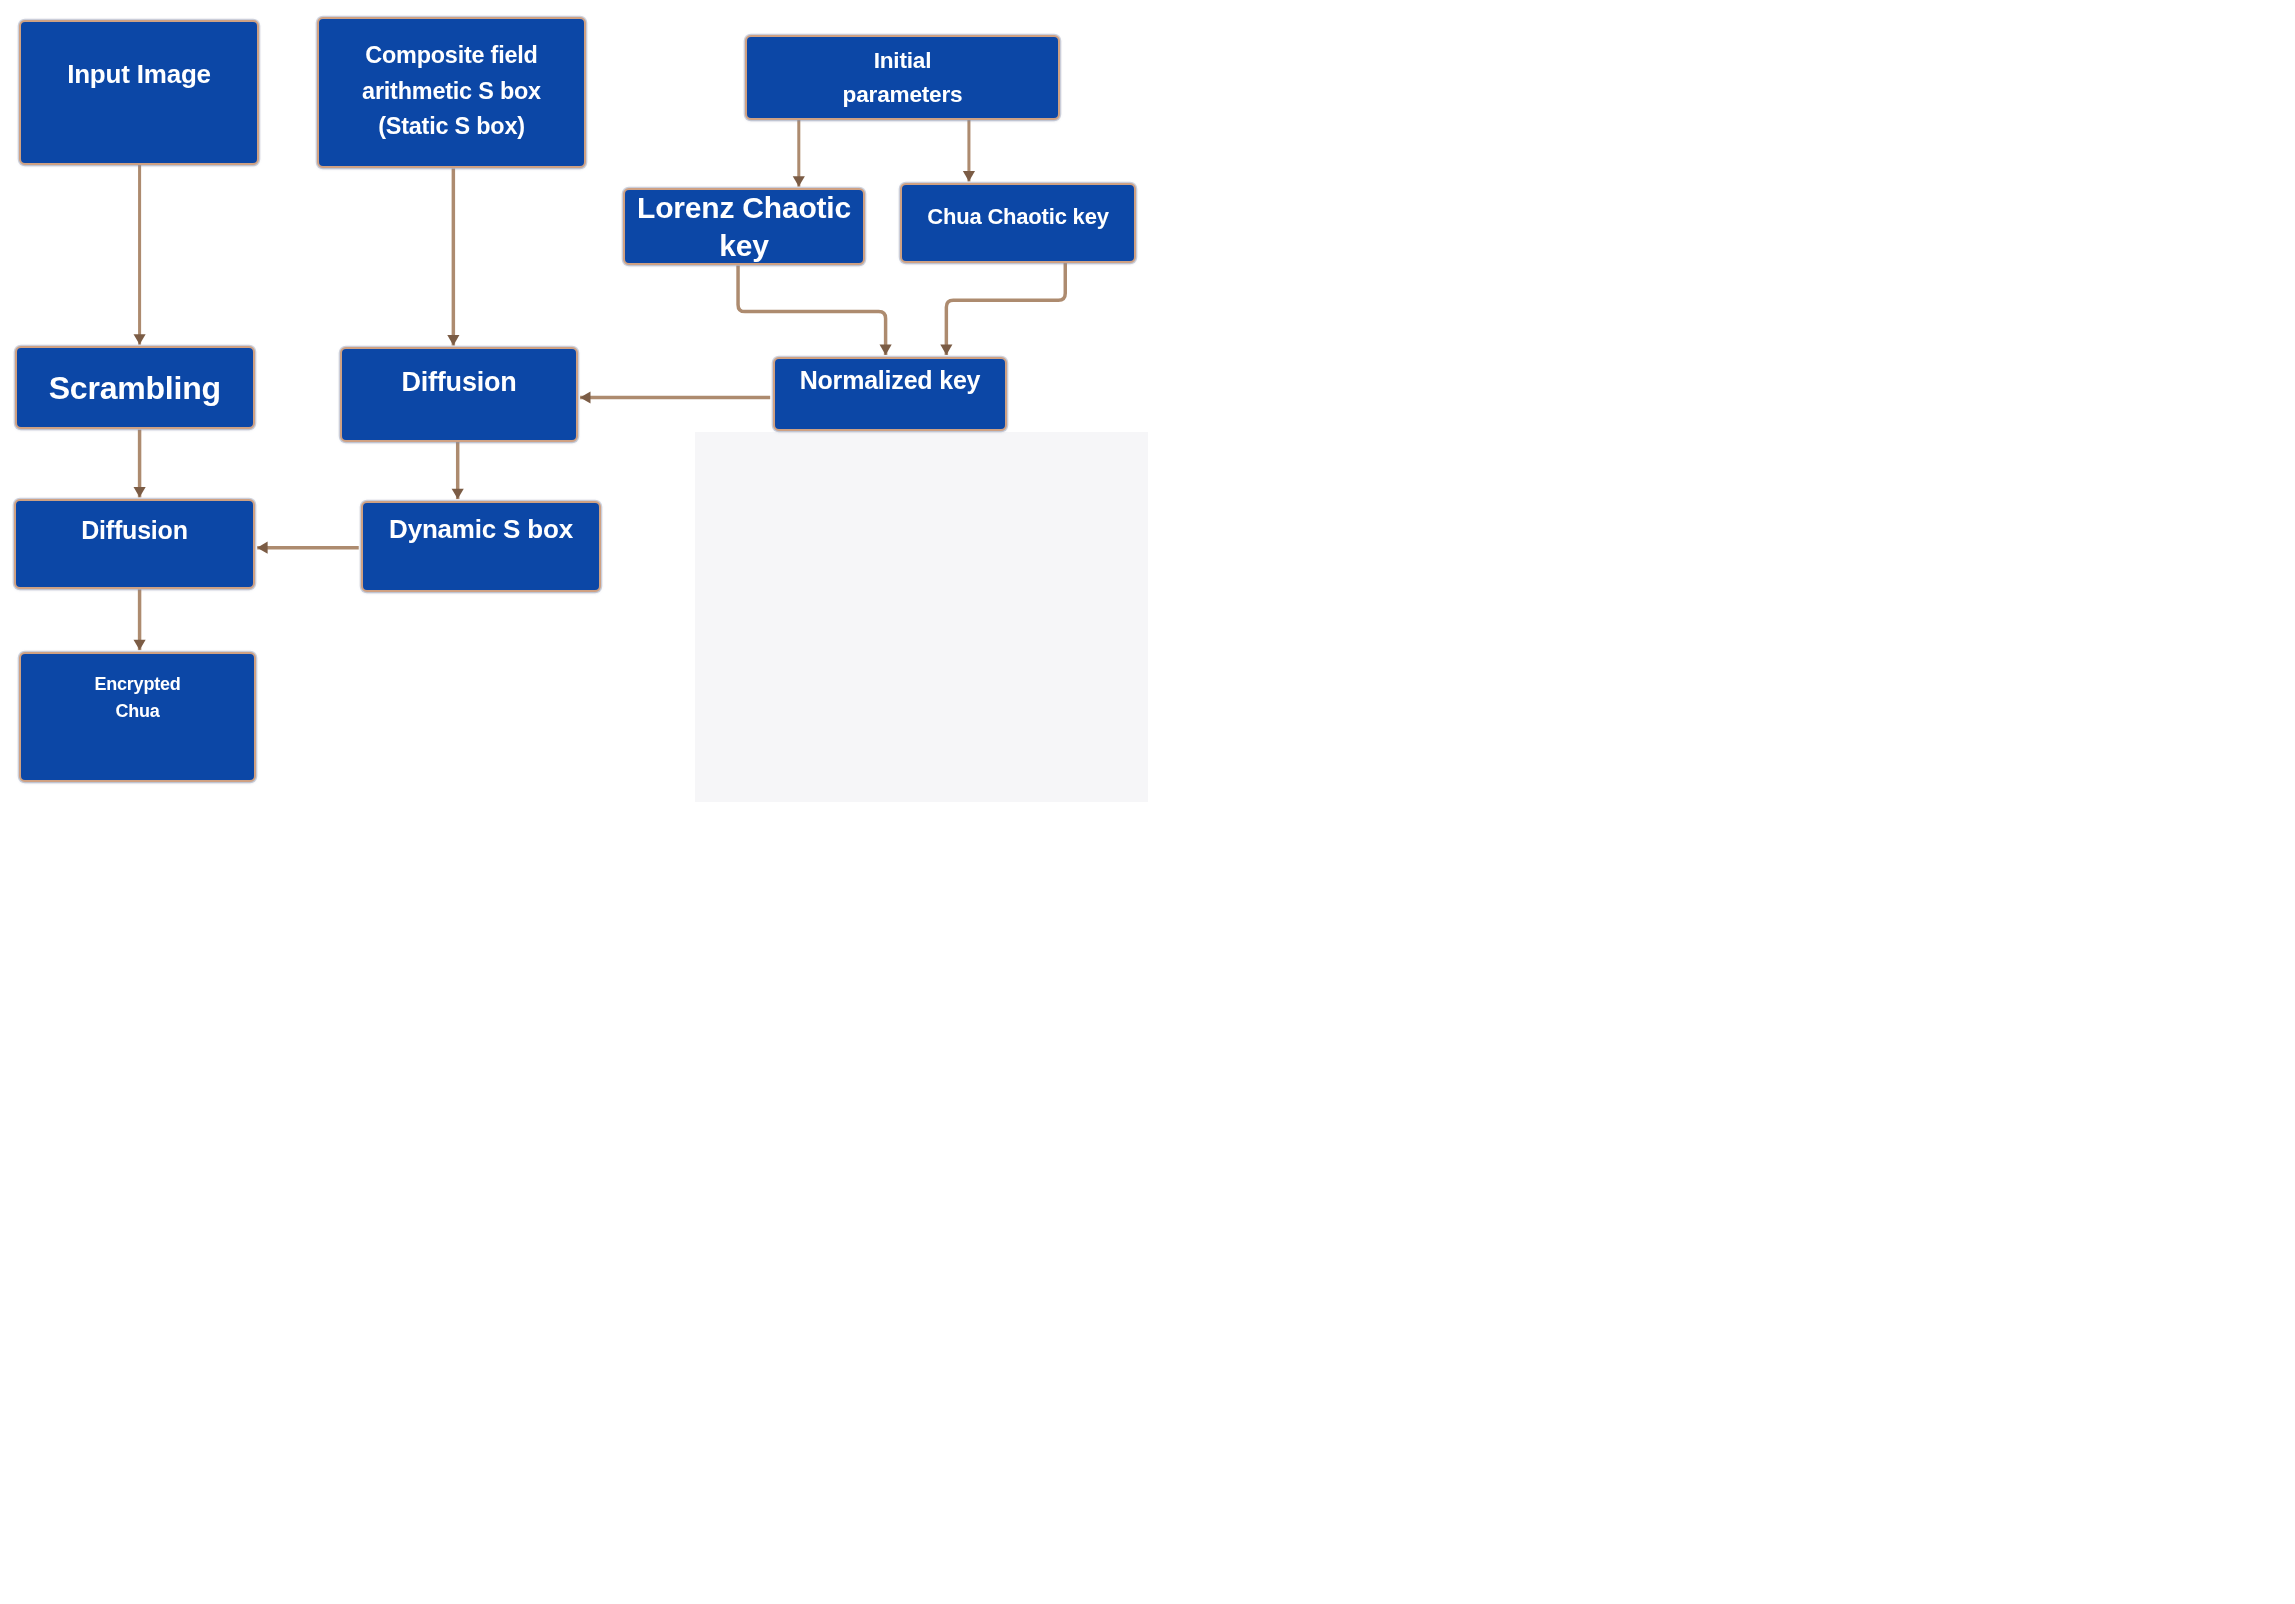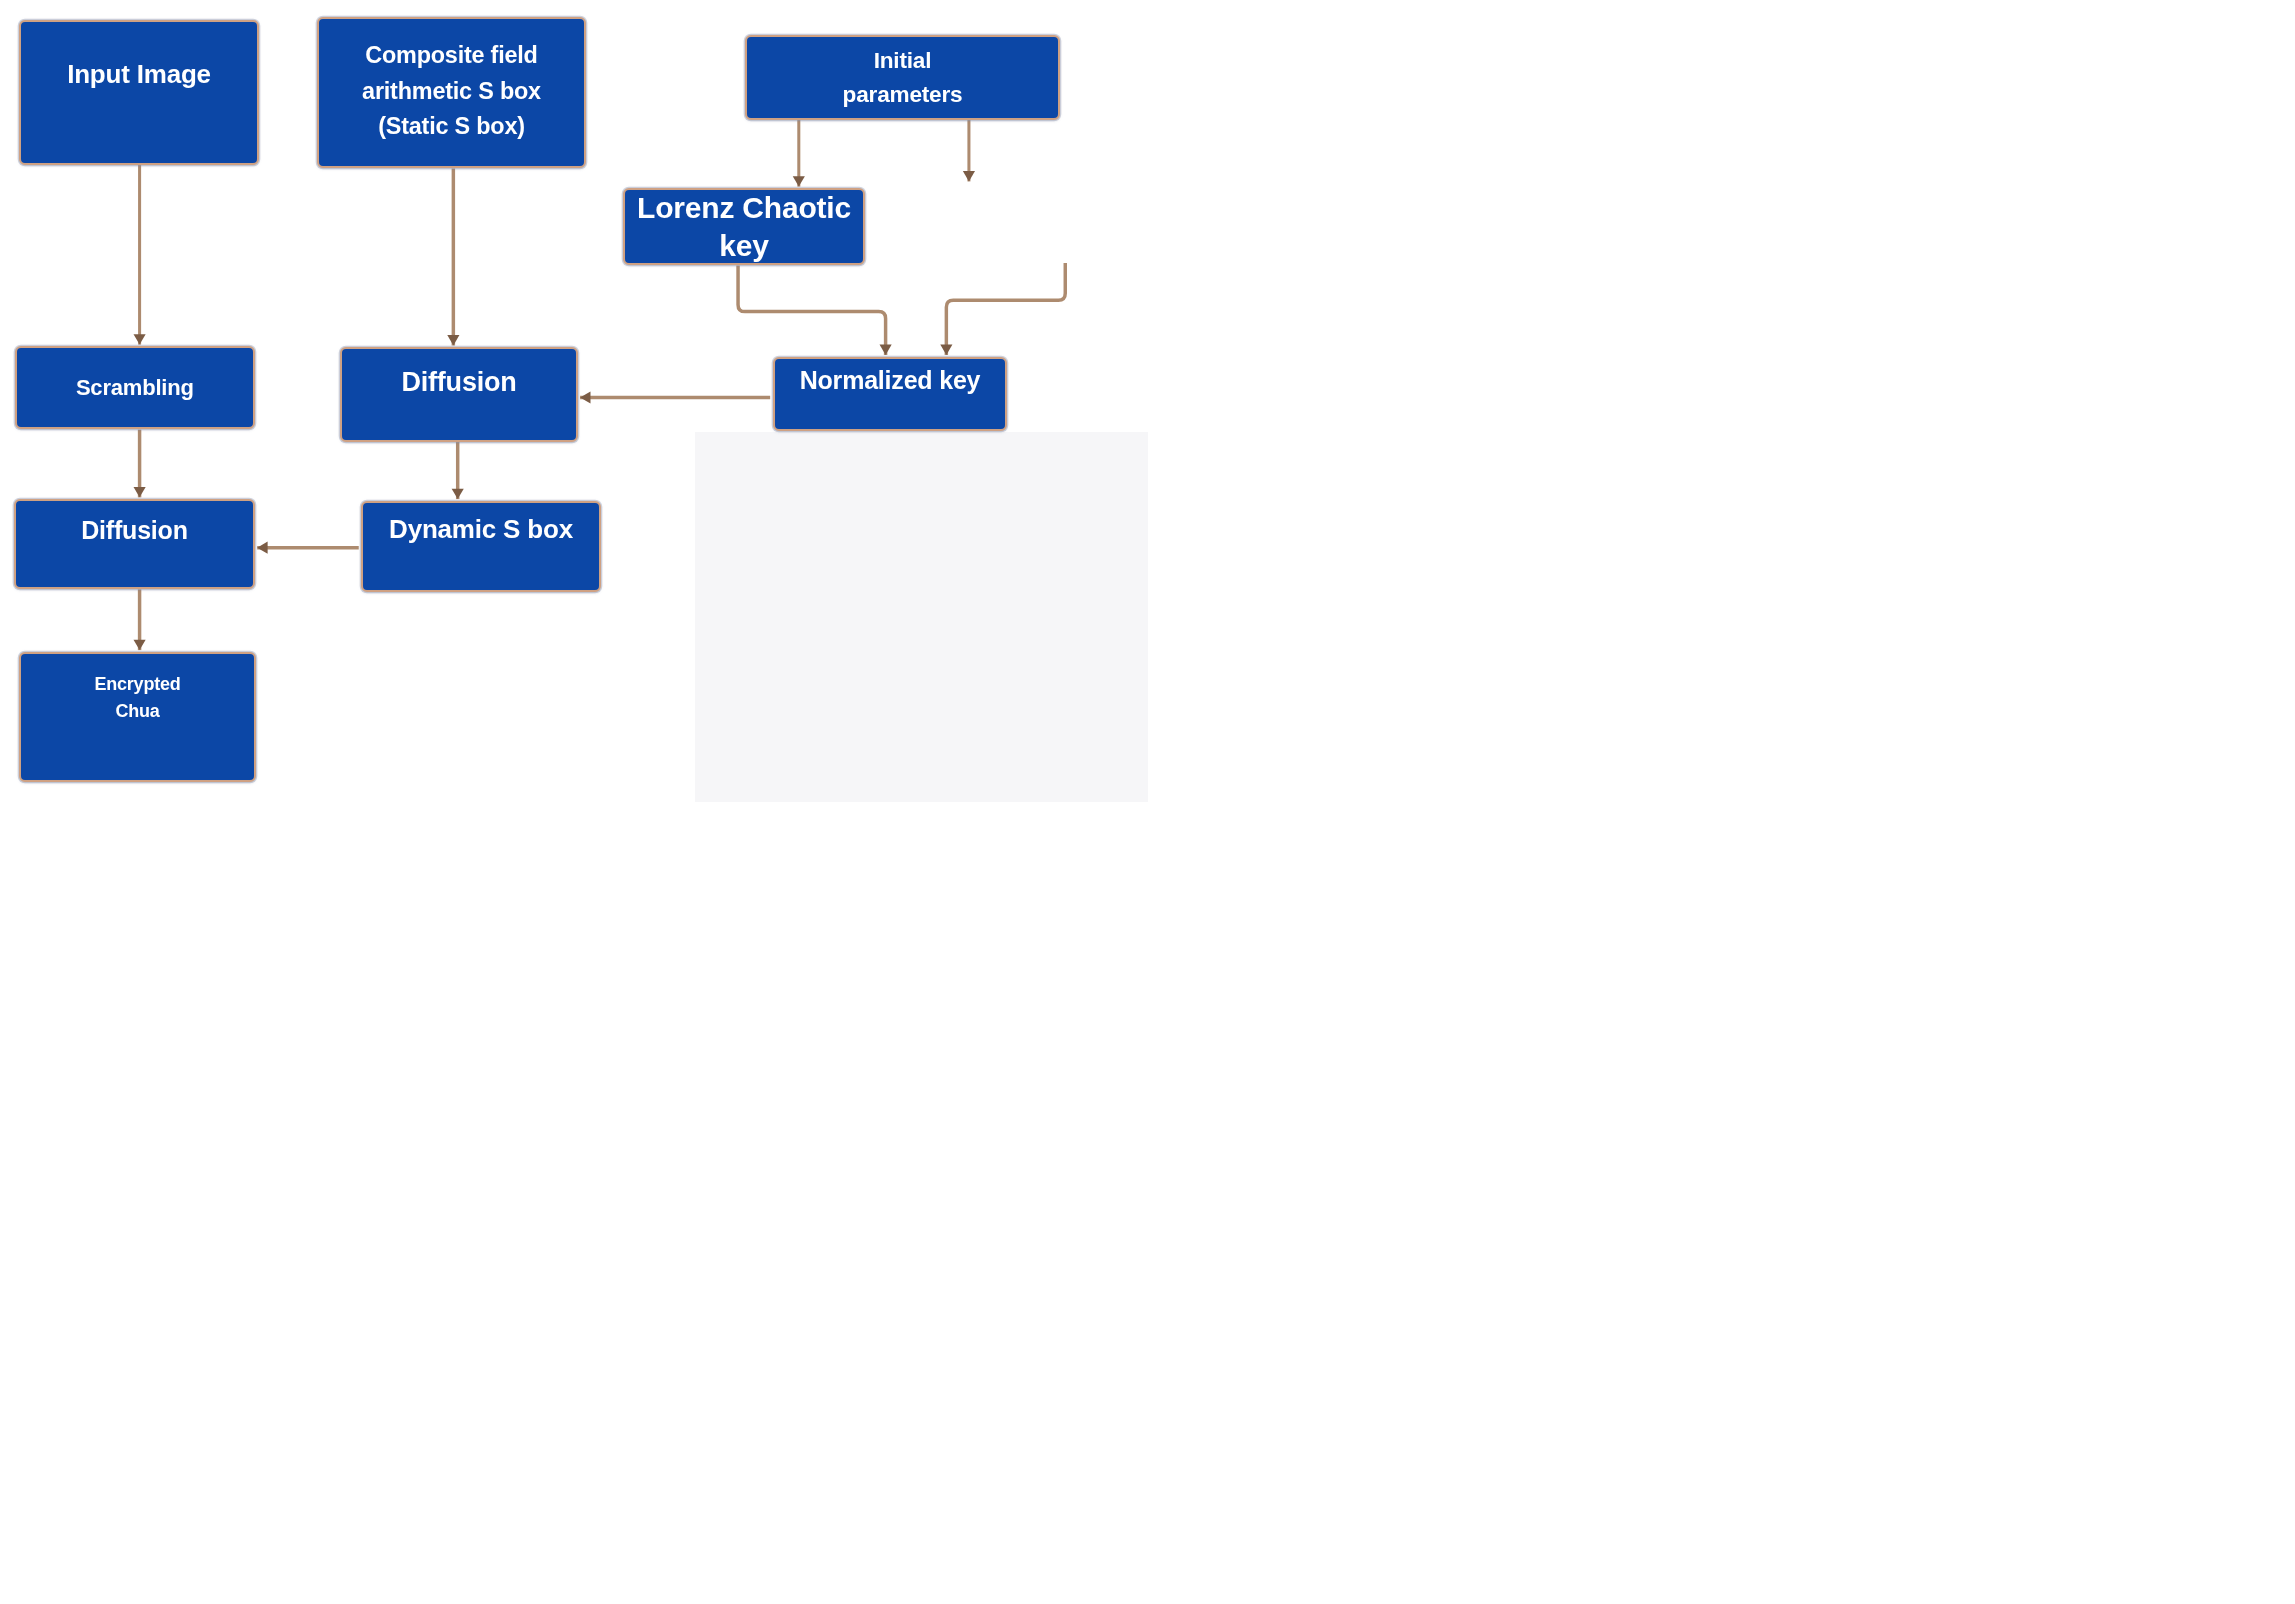--- a/index.html
+++ b/index.html
@@ -100,31 +100,34 @@
     <div class="label" style="font-size:22.6px;line-height:1.5">
       <span class="ln">Initial</span>
       <span class="ln">parameters</span>
     </div>
   </div>
 
   <div class="node" style="left:623px;top:188px;width:242px;height:77px">
     <div class="label" style="font-size:30px;padding-bottom:0">Lorenz Chaotic key</div>
   </div>
 
+  <div class="node" style="left:900px;top:183px;width:236px;height:80px">
+    <div class="label" style="font-size:22px;padding-bottom:12px">Chua Chaotic key</div>
+  </div>
 
   <div class="node" style="left:773px;top:357px;width:234px;height:74px">
     <div class="label" style="font-size:25px;padding-bottom:26px">Normalized key</div>
   </div>
 
   <div class="node" style="left:340px;top:347px;width:238px;height:95px">
     <div class="label" style="font-size:27px;padding-bottom:22.6px">Diffusion</div>
   </div>
 
   <div class="node" style="left:14.8px;top:346px;width:240px;height:83px">
-    <div class="label" style="font-size:22px;">Scrambling</div>
+    <div class="label" style="font-size:32px;">Scrambling</div>
   </div>
 
   <div class="node" style="left:14px;top:499px;width:241px;height:90px">
     <div class="label" style="font-size:25px;padding-bottom:26px">Diffusion</div>
   </div>
 
   <div class="node" style="left:361px;top:501px;width:240px;height:91px">
     <div class="label" style="font-size:26px;padding-bottom:34px">Dynamic S box</div>
   </div>
 

